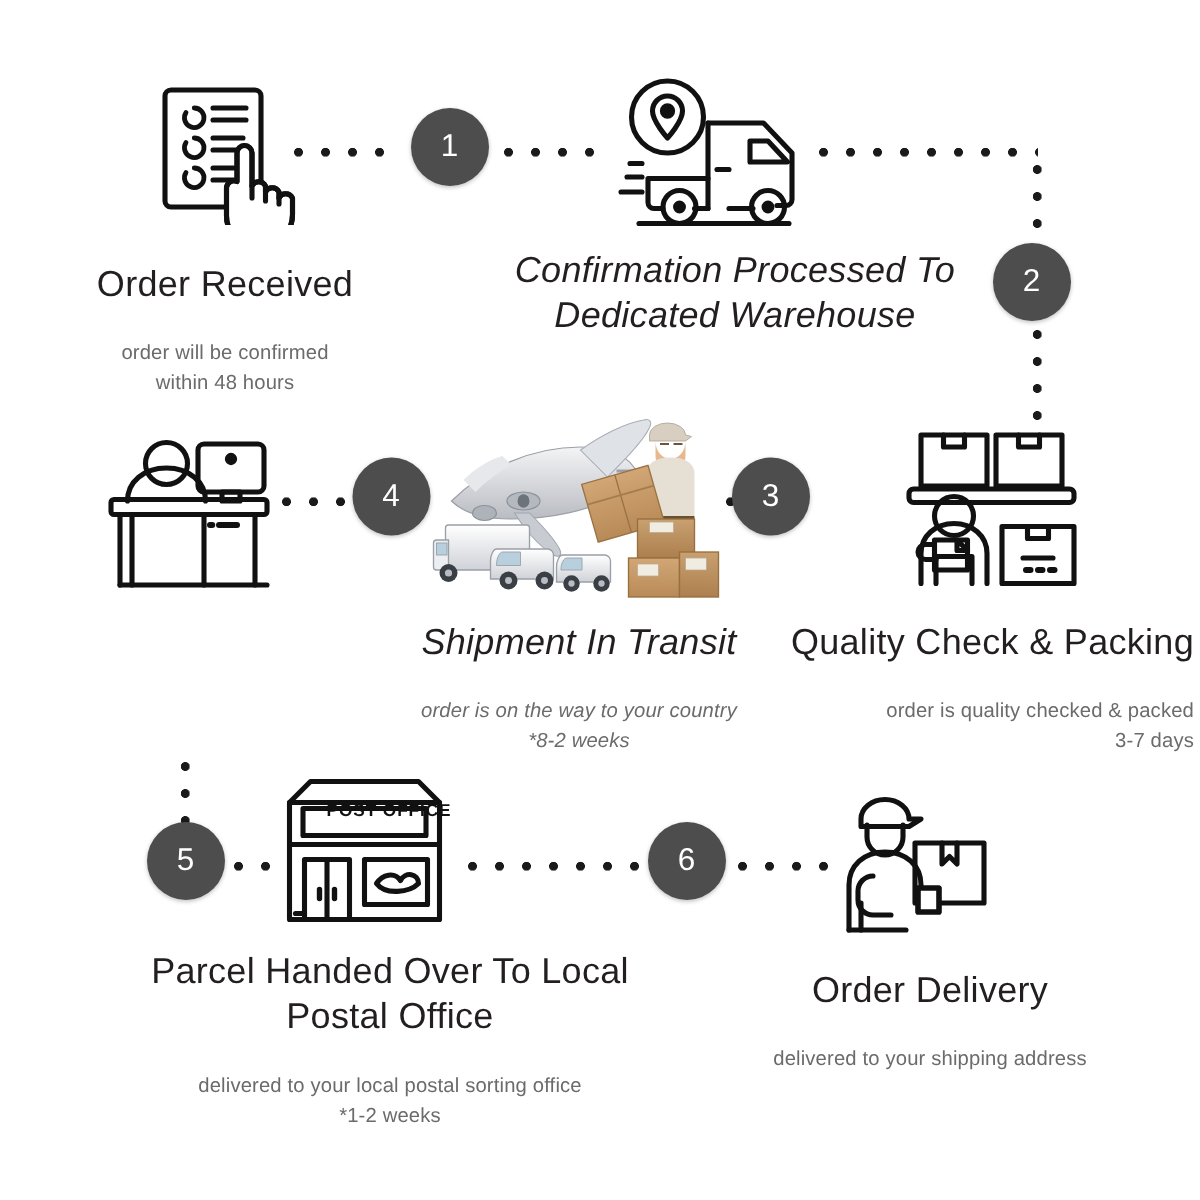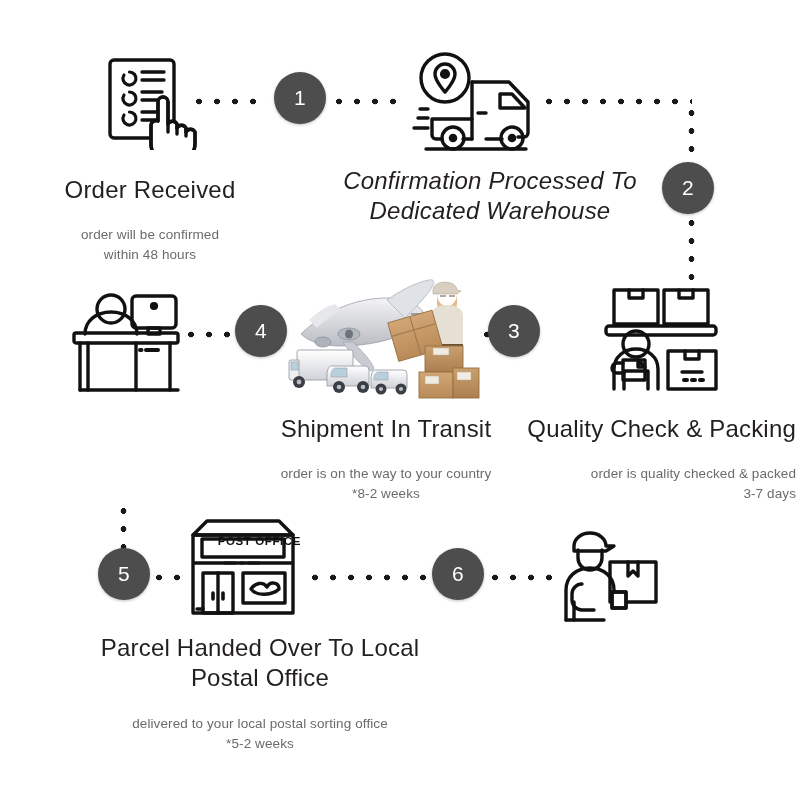--- a/index.html
+++ b/index.html
@@ -291,33 +291,37 @@
     <div class="sub">order will be confirmed
 within 48 hours</div>
   </div>
 
   <div class="caption" style="left:312px;top:166px;width:356px;font-style:italic;">
     <div class="title">Confirmation Processed To
 Dedicated Warehouse</div>
   </div>
 
 
-  <div class="caption" style="left:258px;top:414px;width:256px;">
+  <div class="caption" style="left:258px;top:414px;width:256px;font-style:italic;">
     <div class="title">Shipment In Transit</div>
     <div class="sub">order is on the way to your country
 *8-2 weeks</div>
   </div>
 
   <div class="caption" style="left:524px;top:414px;width:272px;text-align:right;">
     <div class="title">Quality Check &amp; Packing</div>
     <div class="sub">order is quality checked &amp; packed
 3-7 days</div>
   </div>
 
   <div class="caption" style="left:62px;top:633px;width:396px;">
     <div class="title">Parcel Handed Over To Local
 Postal Office</div>
     <div class="sub">delivered to your local postal sorting office
-*5-2 weeks</div>
-  </div>
-
+*1-2 weeks</div>
+  </div>
+
+  <div class="caption" style="left:470px;top:646px;width:300px;">
+    <div class="title">Order Delivery</div>
+    <div class="sub">delivered to your shipping address</div>
+  </div>
 
 </div>
 
 </body></html>

